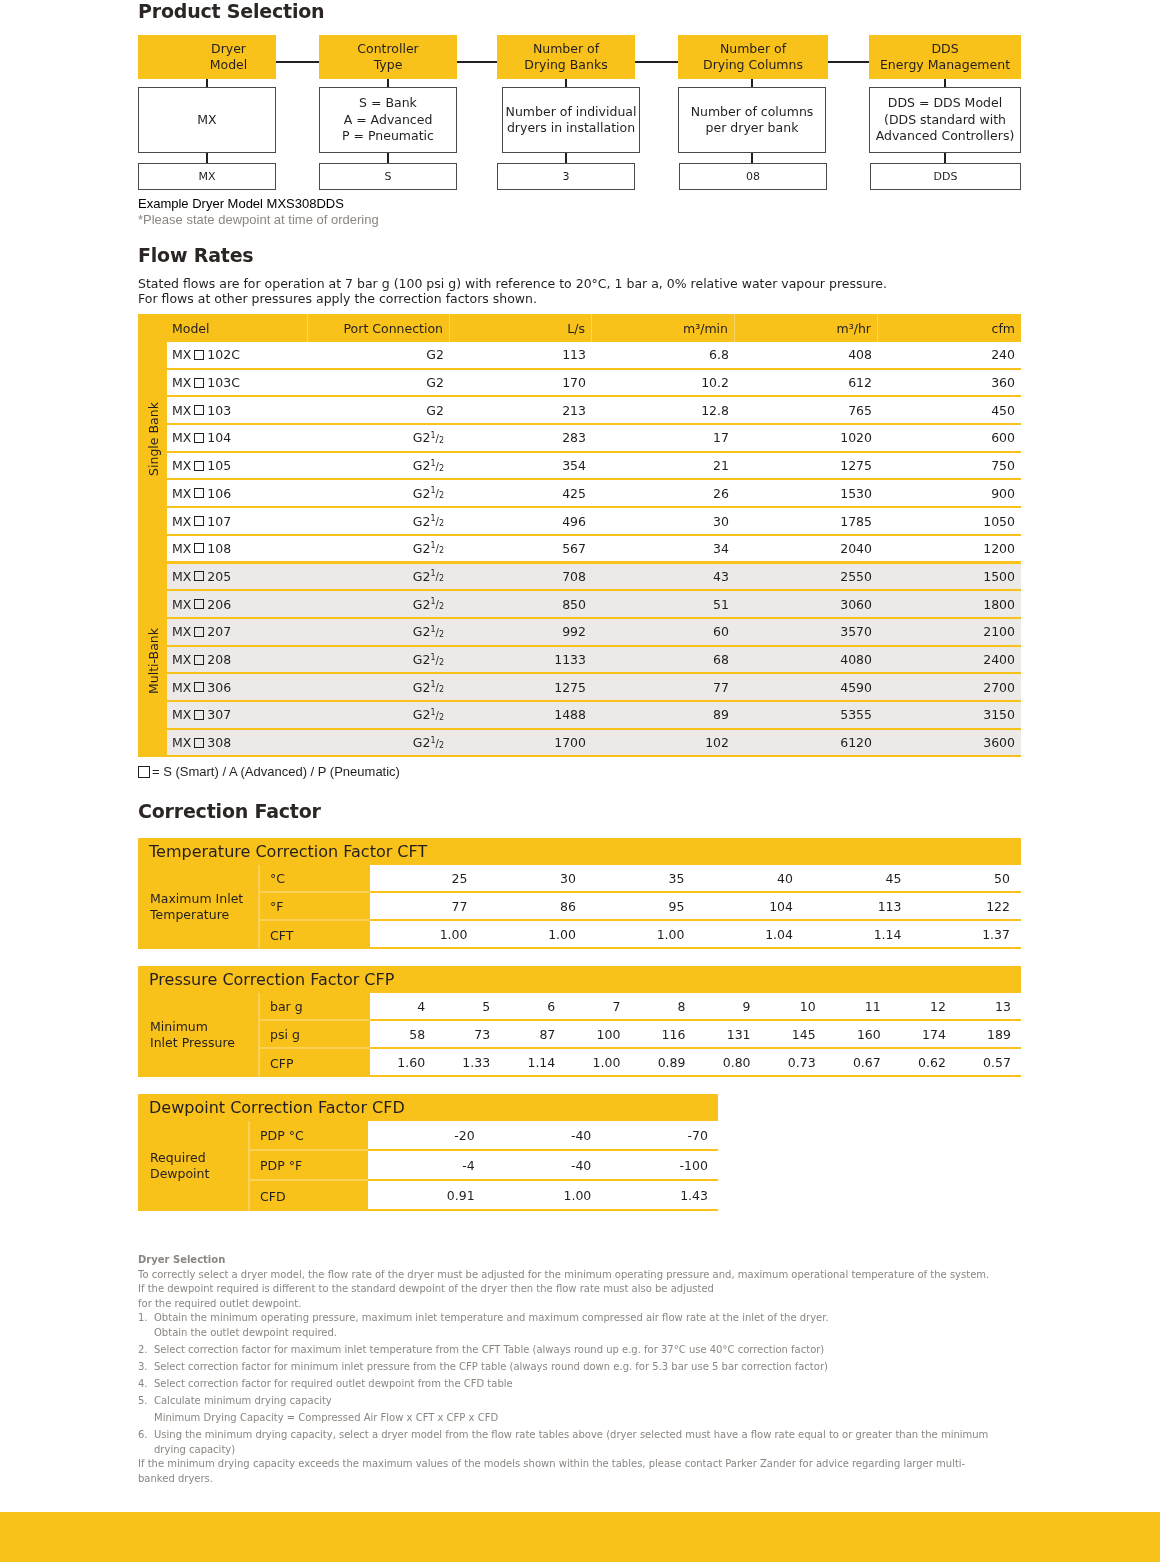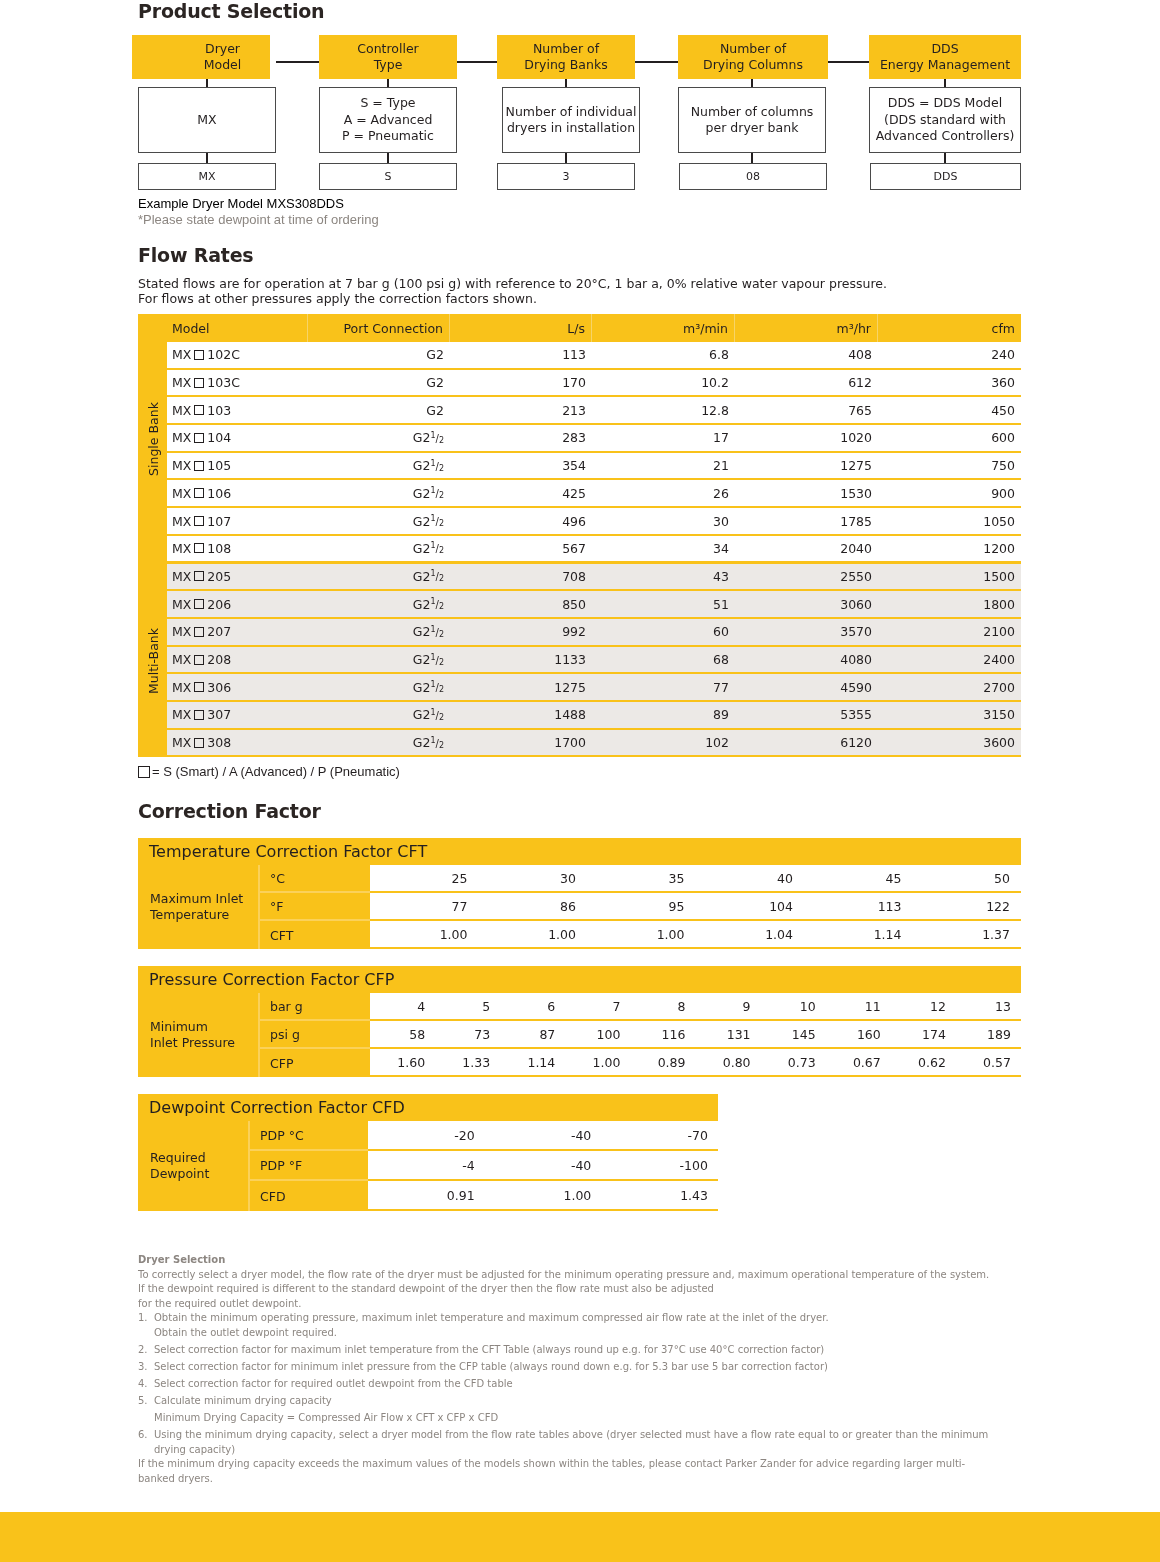--- a/index.html
+++ b/index.html
@@ -59,37 +59,37 @@
   .ds li .n { position: absolute; left: 0; }
 
   .footer-band { position: absolute; left: 0; top: 1512px; width: 1160px; height: 50px; background: #f9c21a; }
 </style>
 </head>
 <body>
 
 <div class="abs h2" style="left:138px; top:0px;">Product Selection</div>
 
 <div id="ps-area">
-    <div class="ps-head" style="left: 132px; width: 138px; padding-left: 43px;">
+    <div class="ps-head" style="left: 138px; width: 138px; padding-left: 43px;">
       <span>Dryer</span>
       <span>Model</span>
     </div>
     <div class="ps-desc" style="left: 138px; width: 138px;">
       <span>MX</span>
     </div>
     <div class="ps-val" style="left: 138px; width: 138px;">MX</div>
     <div class="vline" style="left: 206px; top: 79px; height: 8px;"></div>
     <div class="vline" style="left: 206px; top: 153px; height: 10px;"></div>
     <div class="hline" style="left: 276px; width: 43px;"></div>
     <div class="ps-head" style="left: 319px; width: 138px;">
       <span>Controller</span>
       <span>Type</span>
     </div>
     <div class="ps-desc" style="left: 319px; width: 138px;">
-      <span>S = Type</span>
+      <span>S = Bank</span>
       <span>A = Advanced</span>
       <span>P = Pneumatic</span>
     </div>
     <div class="ps-val" style="left: 319px; width: 138px;">S</div>
     <div class="vline" style="left: 387px; top: 79px; height: 8px;"></div>
     <div class="vline" style="left: 387px; top: 153px; height: 10px;"></div>
     <div class="hline" style="left: 457px; width: 40px;"></div>
     <div class="ps-head" style="left: 497px; width: 138px;">
       <span>Number of</span>
       <span>Drying Banks</span>

